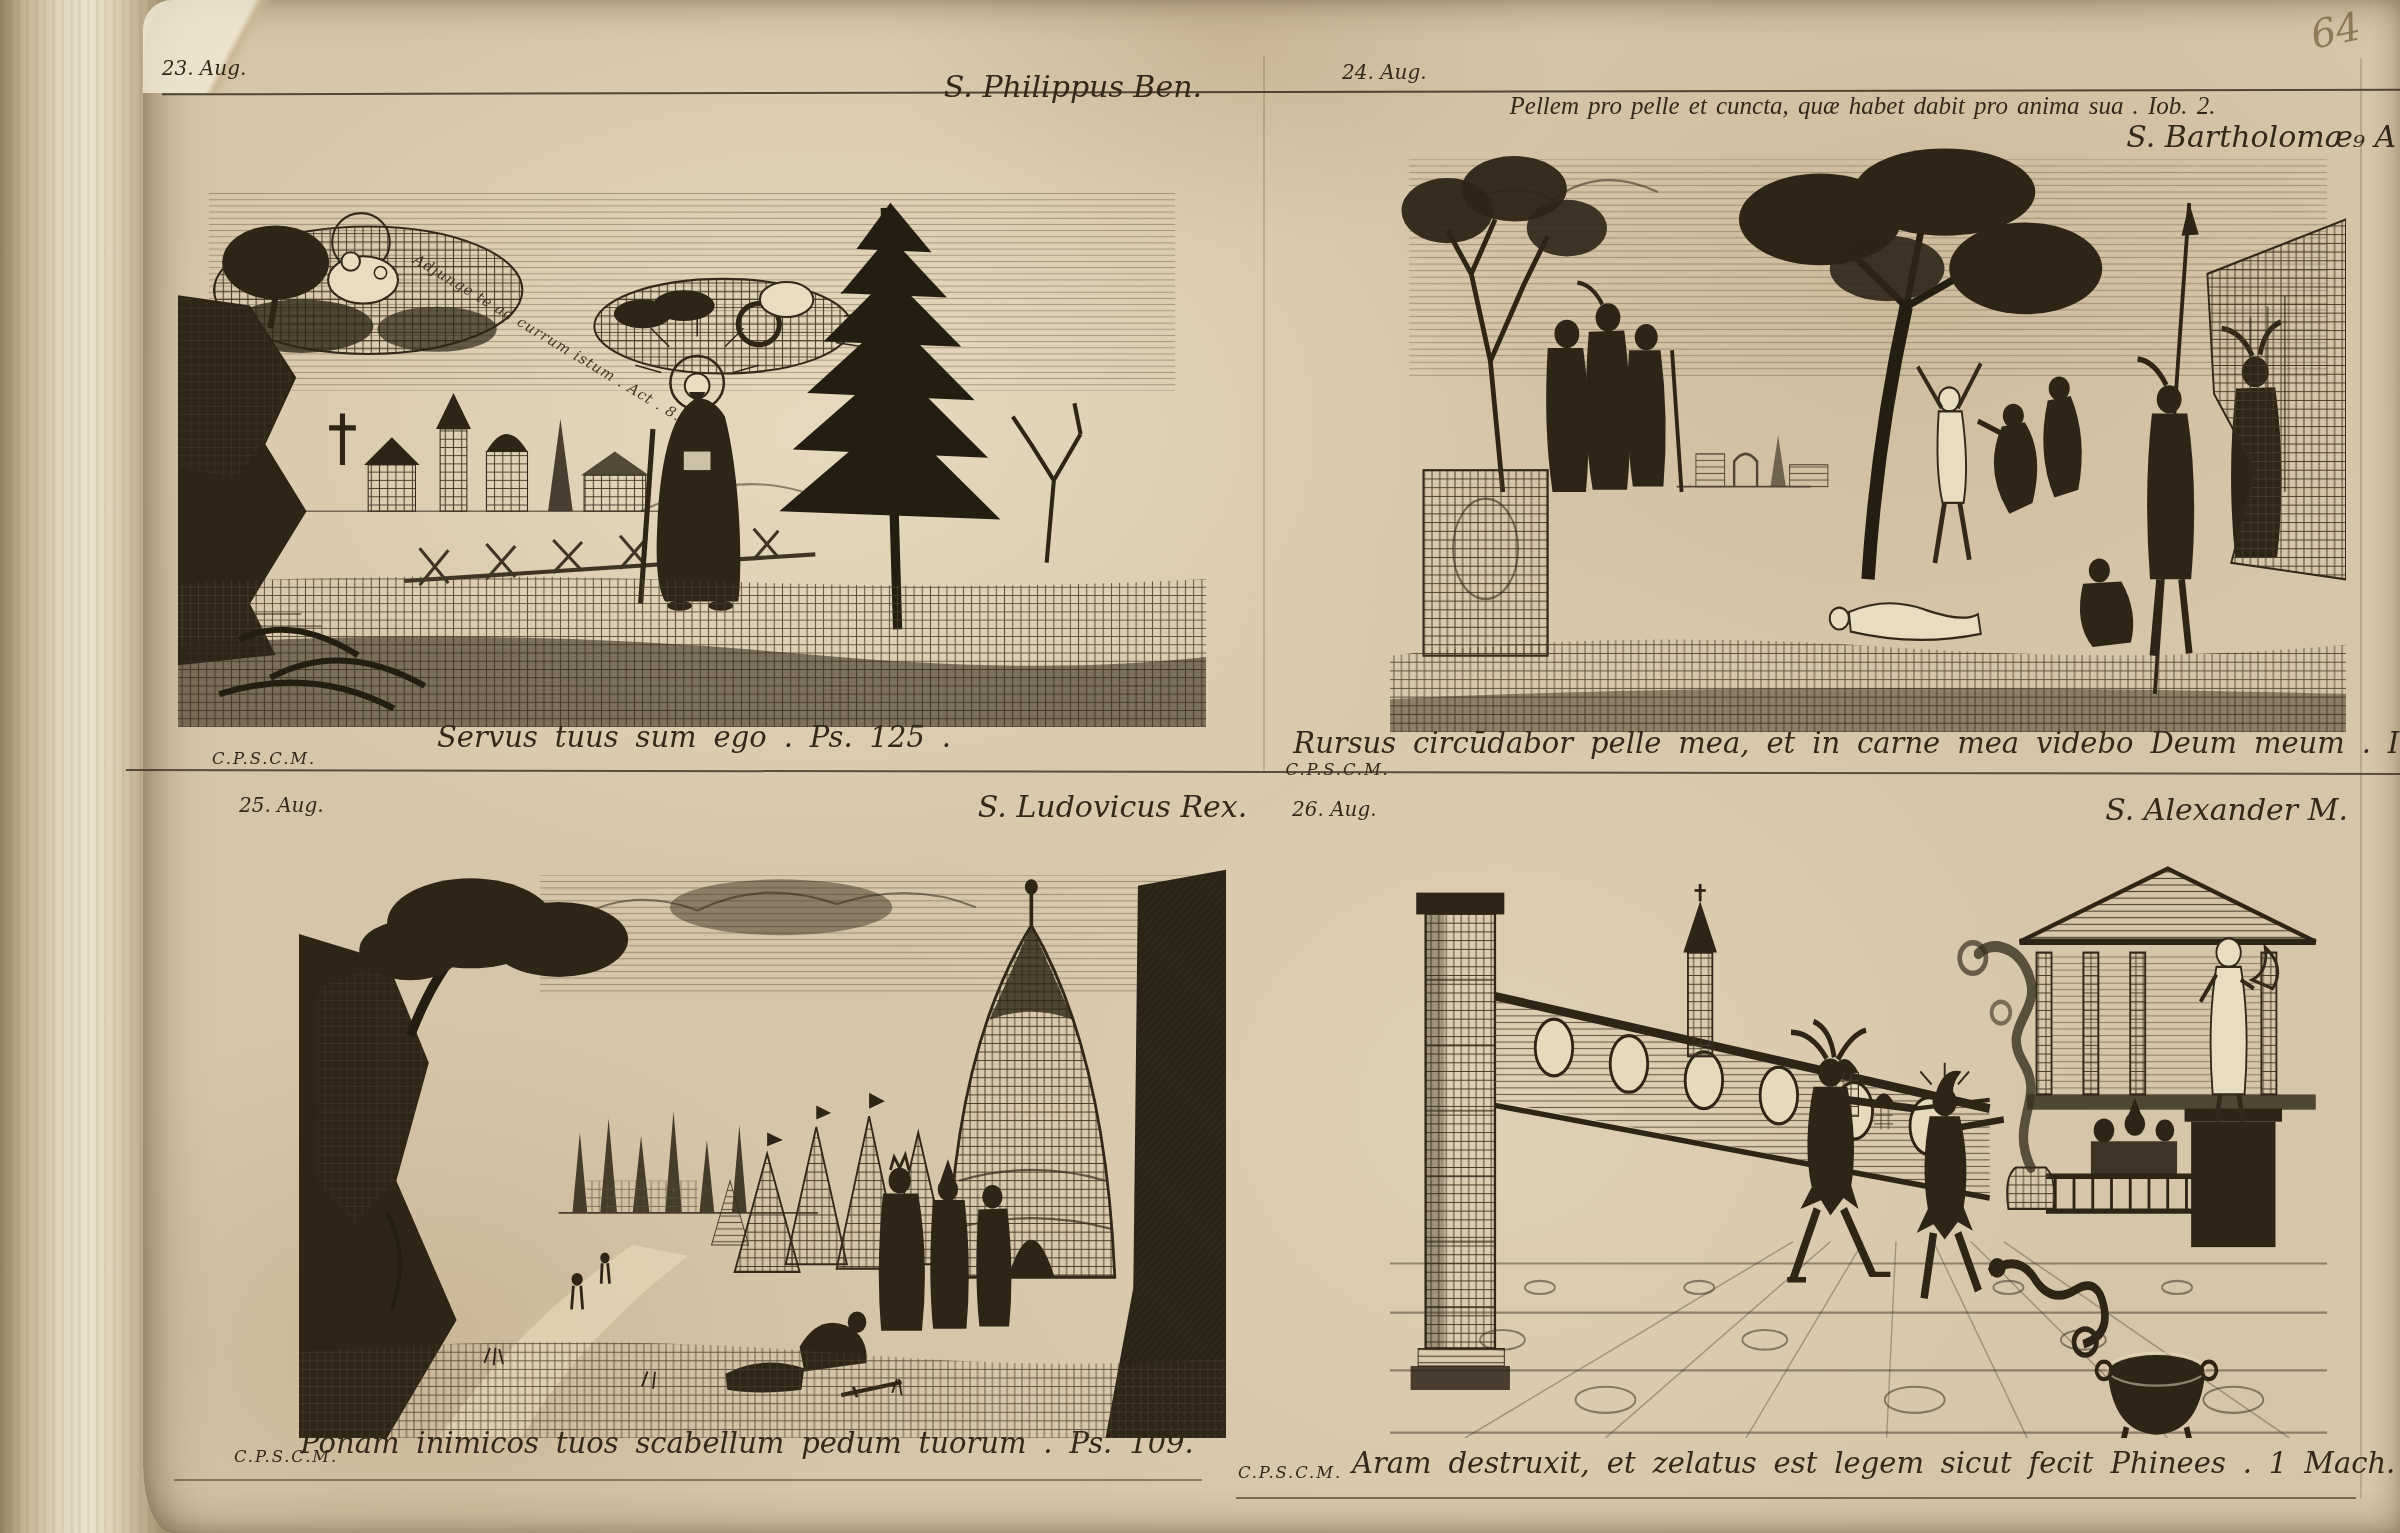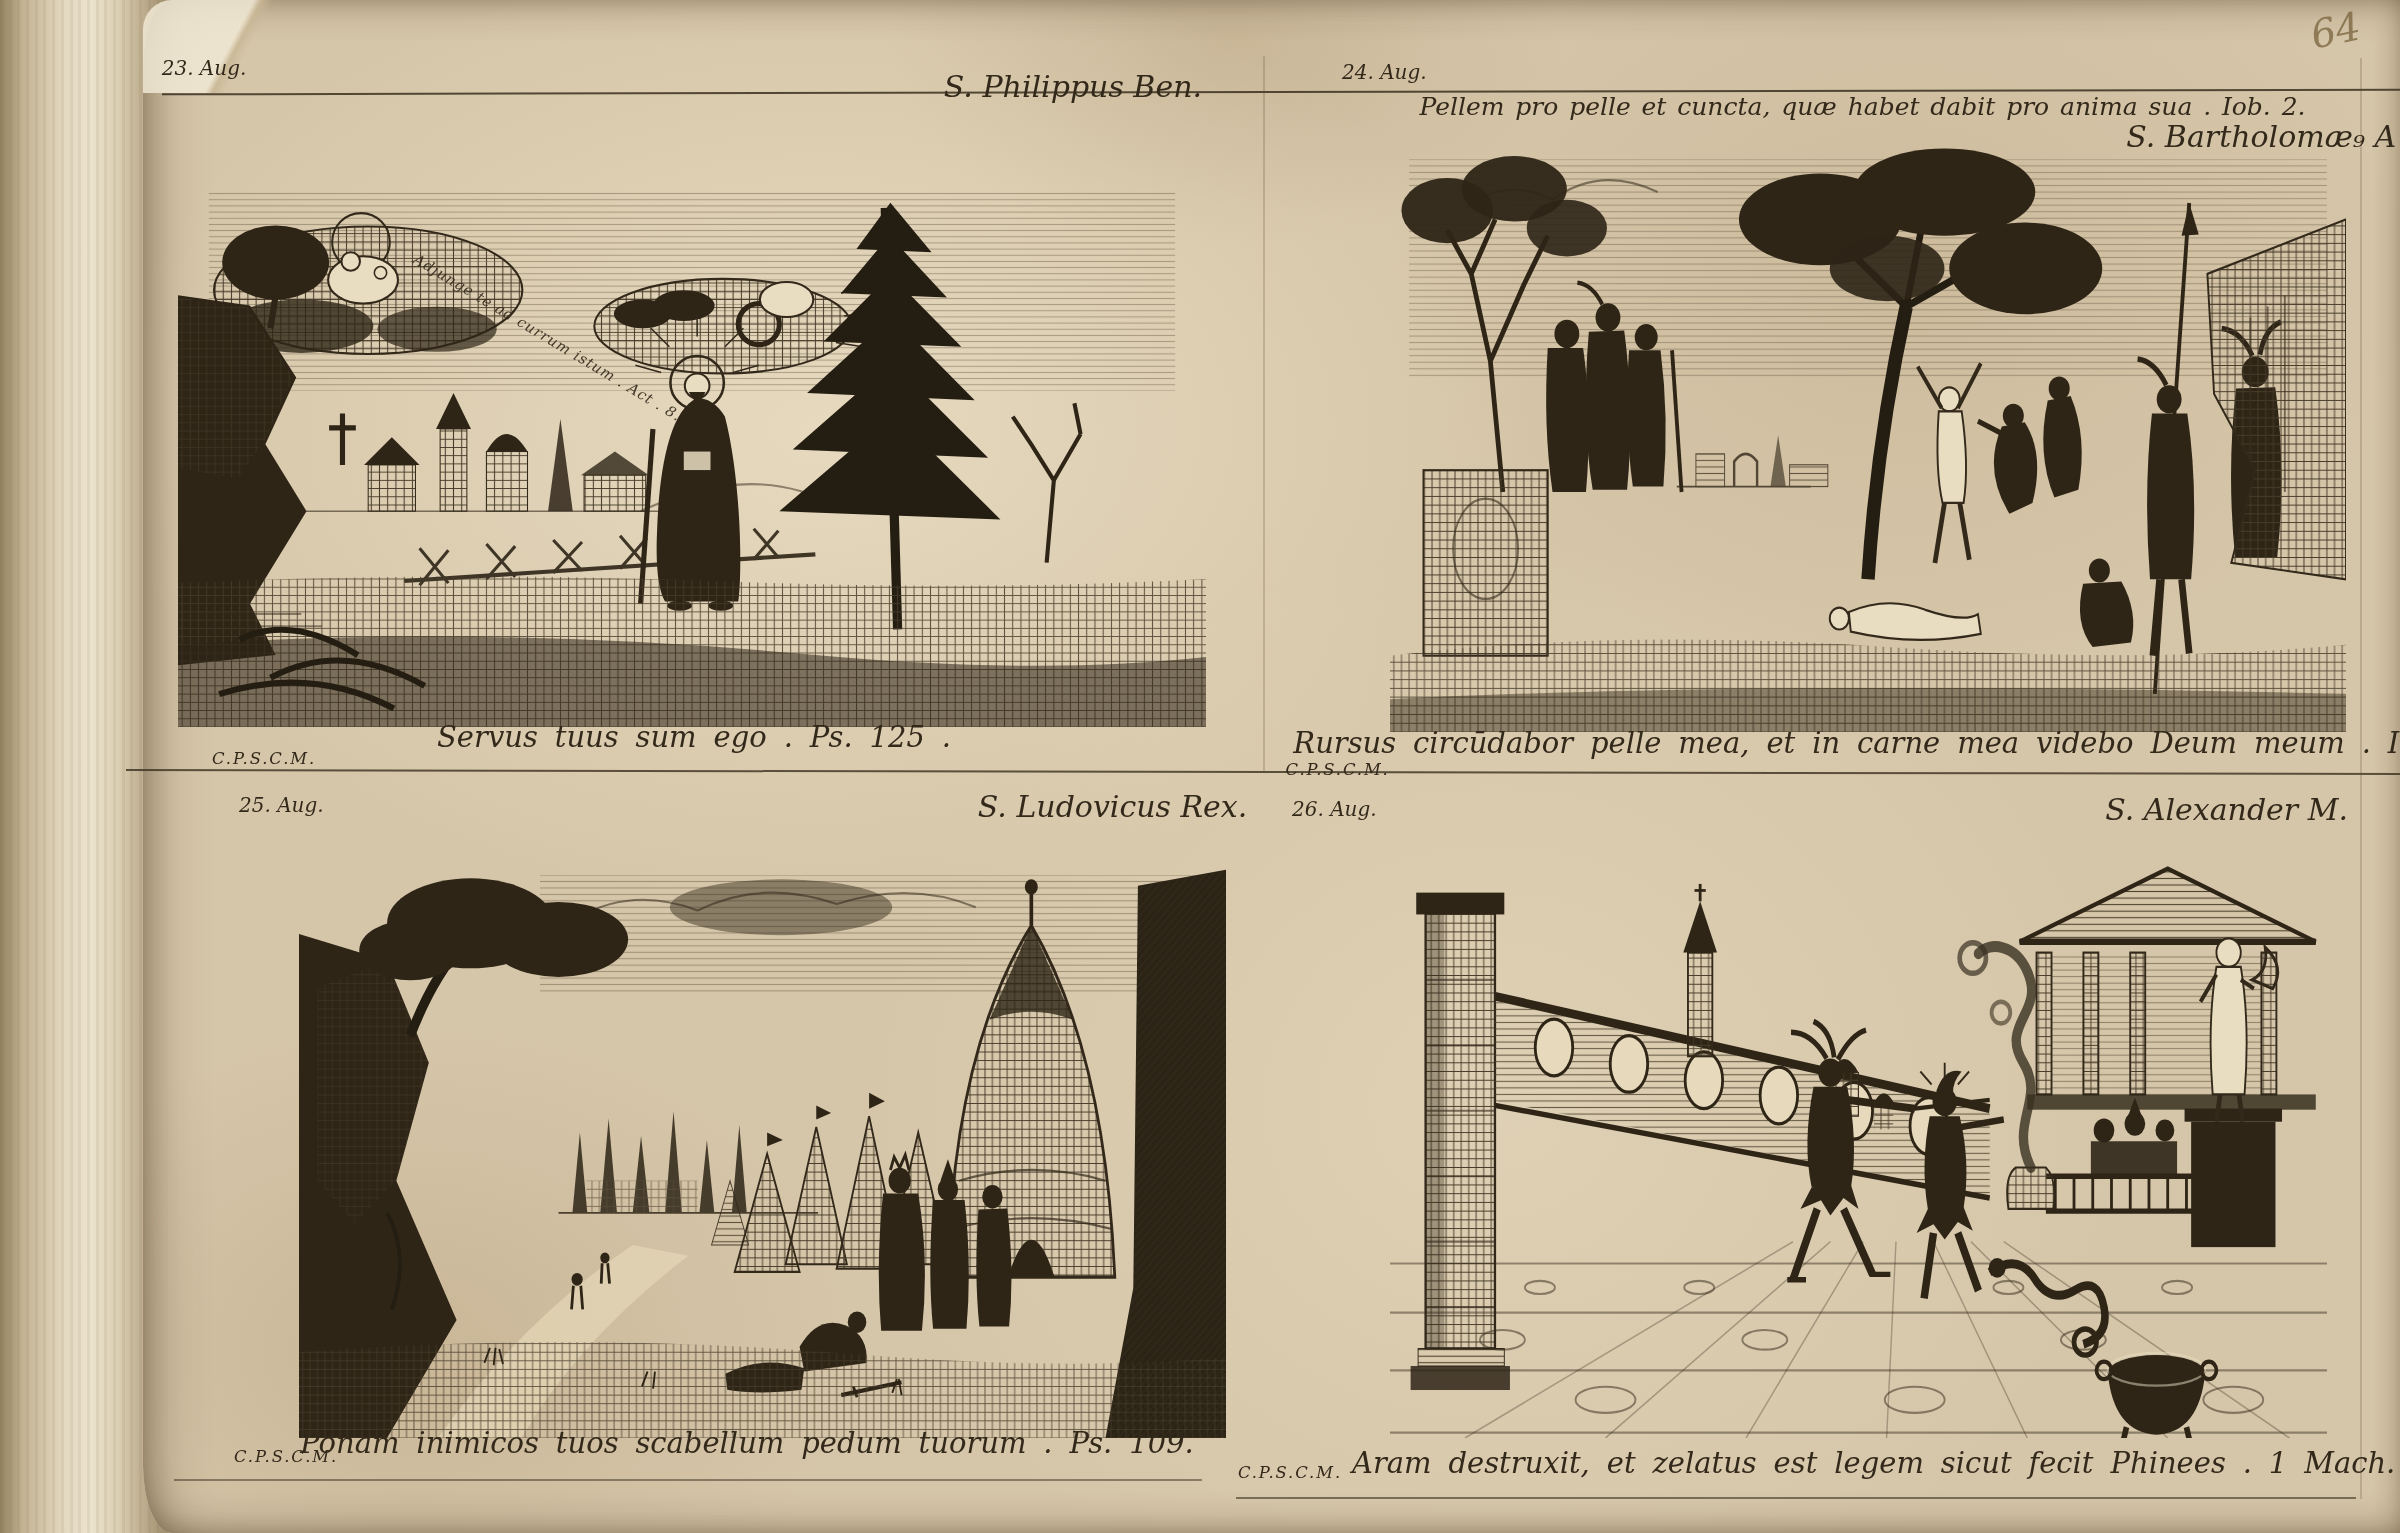--- a/index.html
+++ b/index.html
@@ -152,21 +152,21 @@
       <span class="inscription" style="left:241px;top:79px;">Adjunge te ad currum istum . Act . 8.</span>
     </div>
 
     <span class="caption" style="left:154px;top:674px;width:772px;">Servus  tuus  sum  ego .  Ps.  125 .</span>
     <span class="monogram" style="left:58px;top:703px;">C.P.S.C.M.</span>
   </section>
 
   <section class="panel" style="left:1274px;top:46px;width:1126px;height:743px;">
     <span class="date" style="left:68px;top:13.5px;">24. Aug.</span>
     <span class="saint" style="right:3.9px;top:29px;margin-top:44px;">S. Bartholomæ₉ A</span>
-    <span class="caption caption-sm" style="left:77px;top:46px;width:1023px;">Pellem pro pelle et cuncta, quæ habet dabit pro anima sua . Iob. 2.</span>
+    <span class="caption caption-sm" style="left:77px;top:46px;width:1023px;font-family:Liberation Serif, serif;">Pellem pro pelle et cuncta, quæ habet dabit pro anima sua . Iob. 2.</span>
 
     <div class="engraving" style="left:116px;top:97px;width:956px;height:589px;">
       <svg viewBox="0 0 1000 540" preserveAspectRatio="none">
         <defs>
           <pattern id="p2h" width="7" height="6" patternUnits="userSpaceOnUse">
             <path d="M0 3 H7" stroke="#4a3f2c" stroke-width="1"></path>
           </pattern>
           <pattern id="p2x" width="8" height="8" patternUnits="userSpaceOnUse">
             <path d="M0 4 H8 M4 0 V8" stroke="#473c2a" stroke-width="1"></path>
           </pattern>

